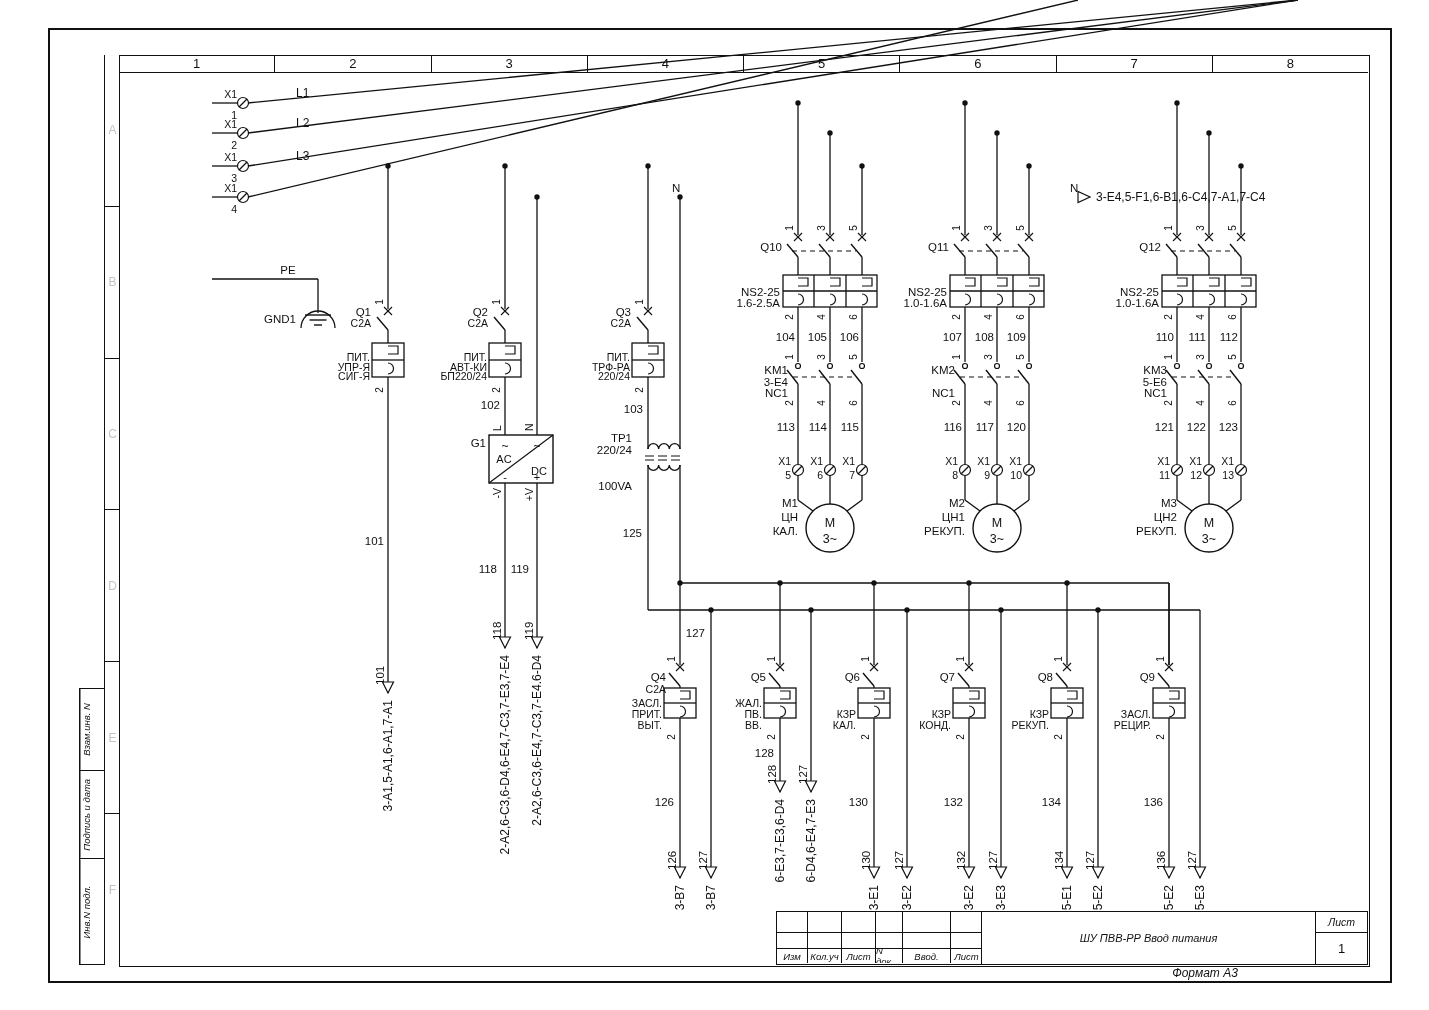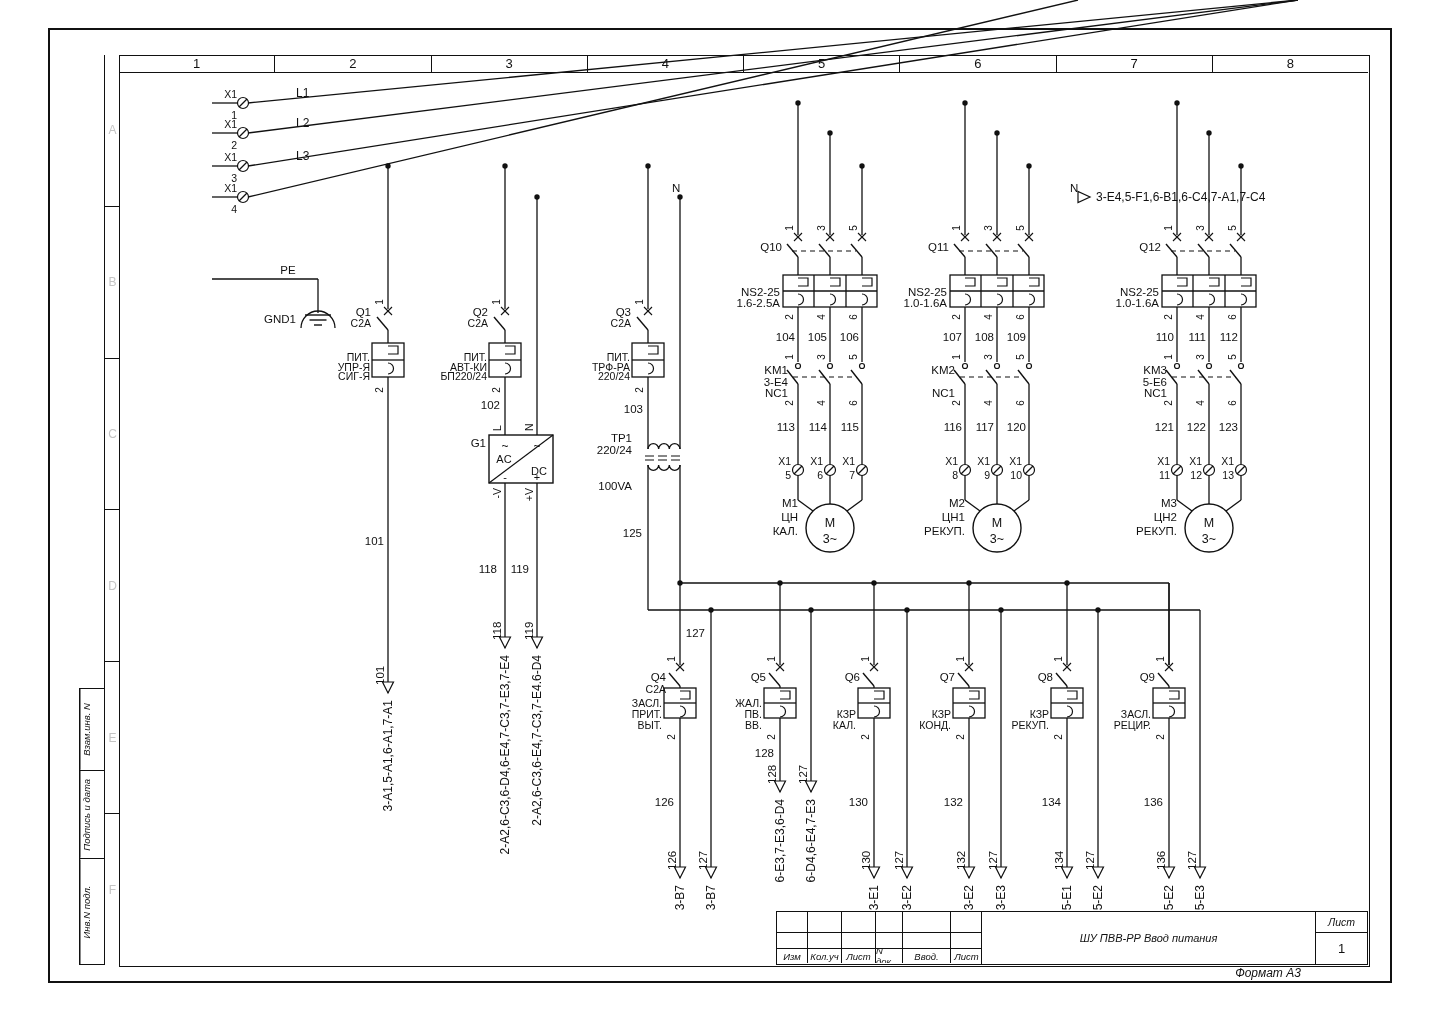--- a/index.html
+++ b/index.html
@@ -30,21 +30,21 @@
     border-right:1.6px solid #111;box-sizing:border-box;}
   .rev div{border-right:1.2px solid #111;border-bottom:1.2px solid #111;font-size:9.5px;font-style:italic;
     display:flex;align-items:center;justify-content:center;color:#111;overflow:hidden;}
   .rev div:nth-child(6n){border-right:none;}
   .rev div:nth-child(n+13){border-bottom:none;}
   .tb-title{flex:1;display:flex;align-items:center;justify-content:center;font-size:11px;font-style:italic;color:#111;}
   .tb-sheet{width:52px;border-left:1.6px solid #111;display:flex;flex-direction:column;box-sizing:border-box;}
   .tb-sheet .l{height:20px;border-bottom:1.2px solid #111;display:flex;align-items:center;justify-content:center;
     font-size:10.5px;font-style:italic;color:#111;}
   .tb-sheet .n{flex:1;display:flex;align-items:center;justify-content:center;font-size:13px;color:#111;}
-  .format{position:absolute;left:1188px;top:966px;width:160px;text-align:center;font-size:12px;font-style:italic;color:#111;}
+  .format{position:absolute;left:1125px;top:966px;width:160px;text-align:center;font-size:12px;font-style:italic;color:#111;}
 </style>
 </head>
 <body>
 
 <div class="sheet">
   <svg id="cv" width="1429" height="1010" viewBox="0 0 1429 1010">
       <line x1="212" y1="103" x2="238" y2="103" stroke="#111" stroke-width="1.3"></line>
       <circle cx="243" cy="103" r="5.5" fill="none" stroke="#111" stroke-width="1.2"></circle>
       <line x1="239" y1="107" x2="247" y2="99" stroke="#111" stroke-width="1.2"></line>
       <text x="237" y="98" font-size="10.5" text-anchor="end">X1</text>

